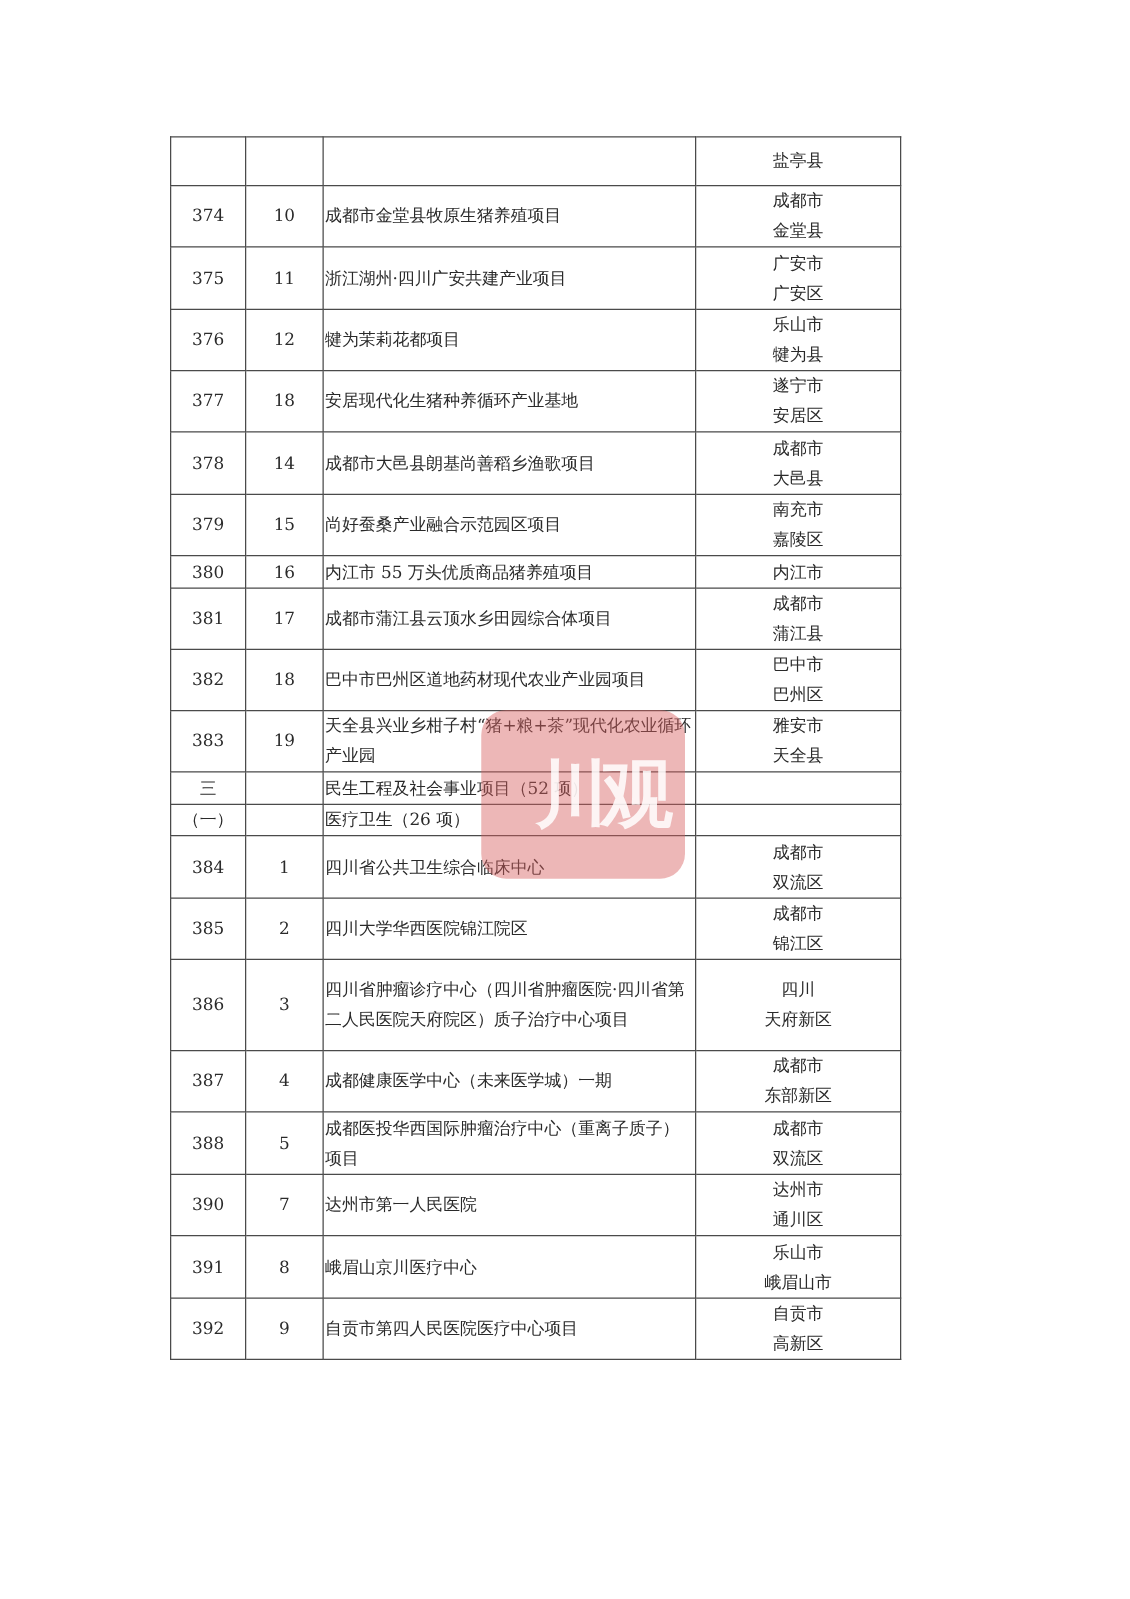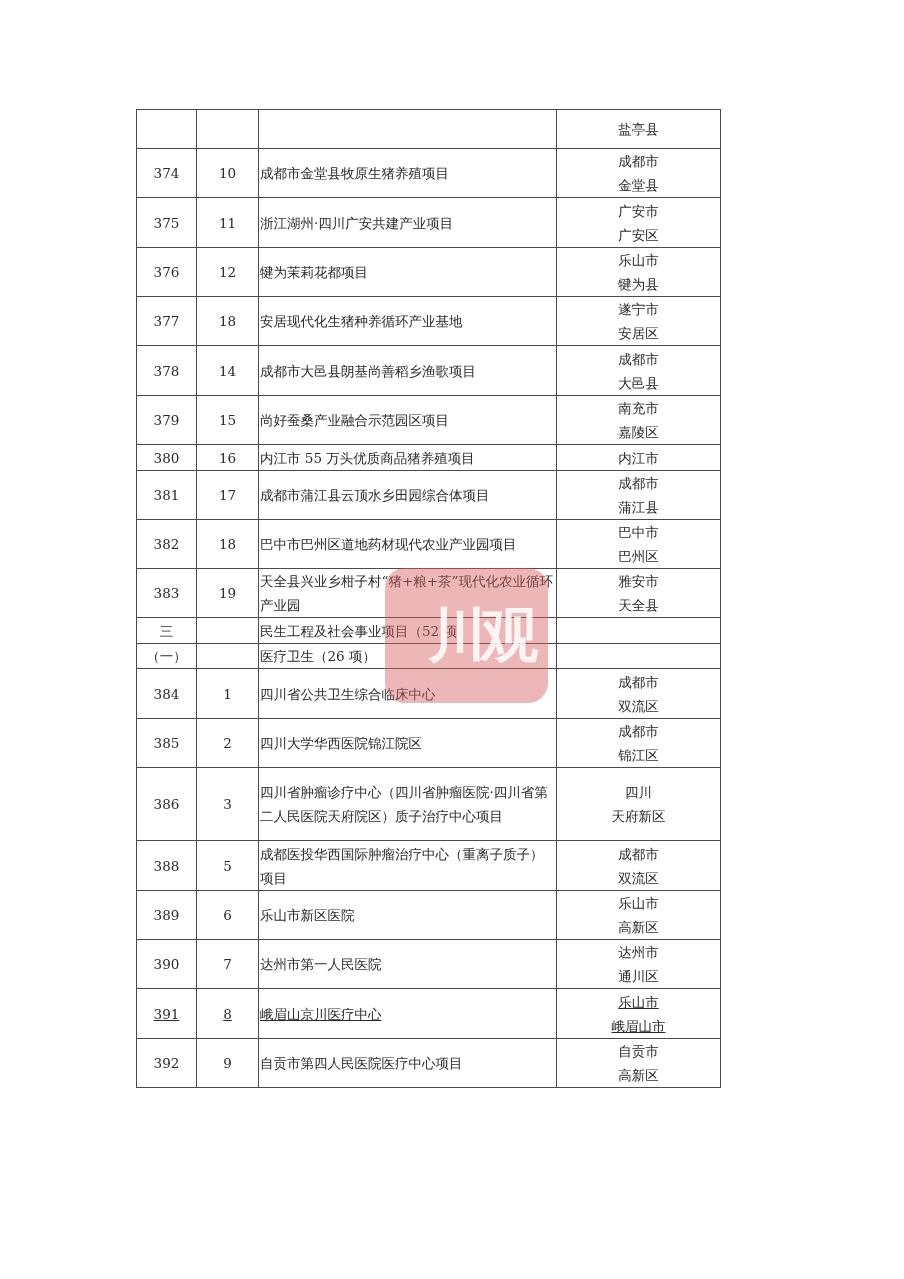--- a/index.html
+++ b/index.html
@@ -165,48 +165,48 @@
         </tr>
         <tr style="height: 73px;">
           <td class="col-idx">386</td>
           <td class="col-sub">3</td>
           <td class="col-name">四川省肿瘤诊疗中心（四川省肿瘤医院·四川省第二人民医院天府院区）质子治疗中心项目</td>
           <td class="col-loc">
             <span class="loc-line">四川</span>
             <span class="loc-line">天府新区</span>
           </td>
         </tr>
+        <tr style="height: 49px;">
+          <td class="col-idx">387</td>
+          <td class="col-sub">4</td>
+          <td class="col-name">成都健康医学中心（未来医学城）一期</td>
+          <td class="col-loc">
+            <span class="loc-line">成都市</span>
+            <span class="loc-line">东部新区</span>
+          </td>
+        </tr>
         <tr style="height: 50px;">
           <td class="col-idx">388</td>
           <td class="col-sub">5</td>
           <td class="col-name">成都医投华西国际肿瘤治疗中心（重离子质子）项目</td>
           <td class="col-loc">
             <span class="loc-line">成都市</span>
             <span class="loc-line">双流区</span>
           </td>
         </tr>
         <tr style="height: 49px;">
-          <td class="col-idx">389</td>
-          <td class="col-sub">6</td>
-          <td class="col-name">乐山市新区医院</td>
-          <td class="col-loc">
-            <span class="loc-line">乐山市</span>
-            <span class="loc-line">高新区</span>
-          </td>
-        </tr>
-        <tr style="height: 49px;">
           <td class="col-idx">390</td>
           <td class="col-sub">7</td>
           <td class="col-name">达州市第一人民医院</td>
           <td class="col-loc">
             <span class="loc-line">达州市</span>
             <span class="loc-line">通川区</span>
           </td>
         </tr>
-        <tr style="height: 50px; text-decoration: underline;">
+        <tr style="height: 50px;">
           <td class="col-idx">391</td>
           <td class="col-sub">8</td>
           <td class="col-name">峨眉山京川医疗中心</td>
           <td class="col-loc">
             <span class="loc-line">乐山市</span>
             <span class="loc-line">峨眉山市</span>
           </td>
         </tr>
         <tr style="height: 48px; margin-left: 44px;">
           <td class="col-idx">392</td>

